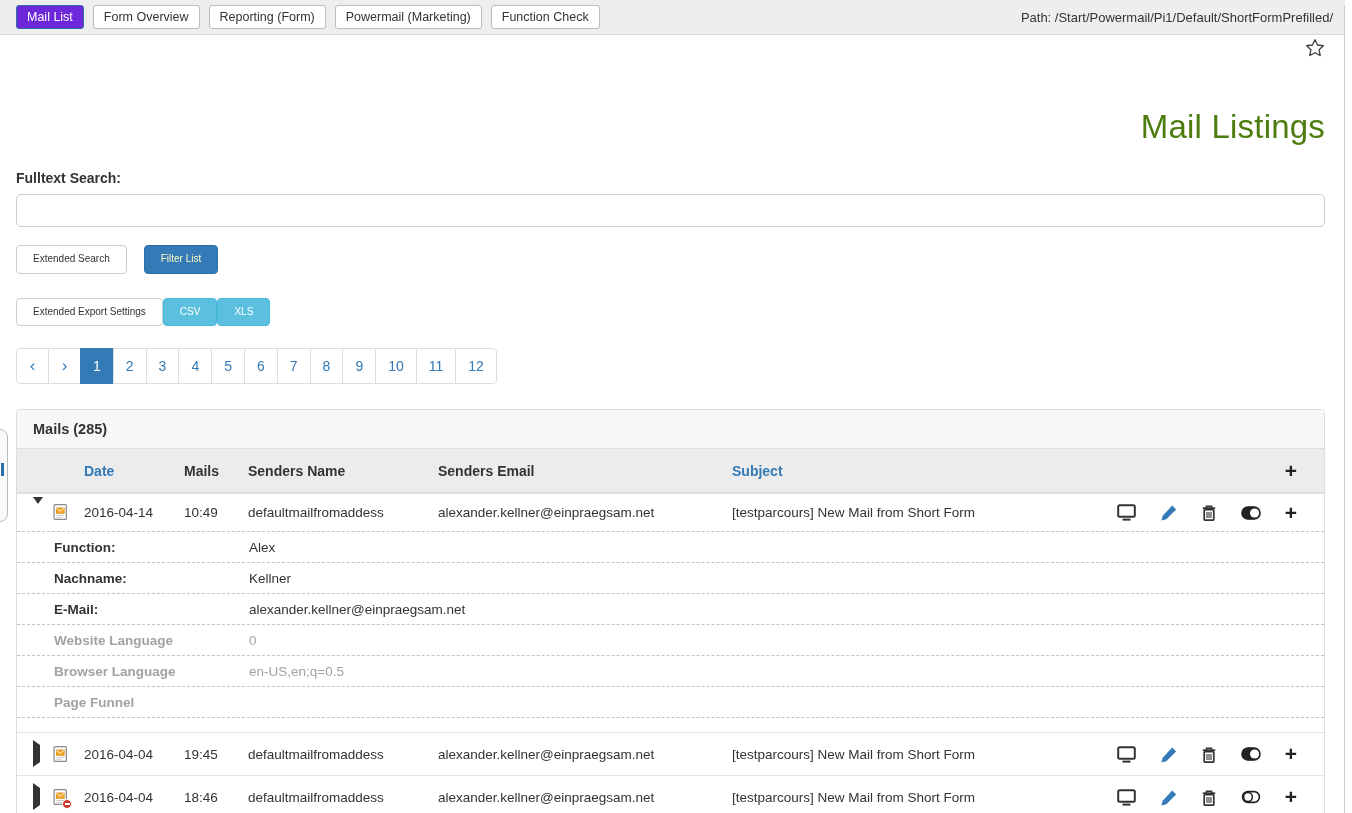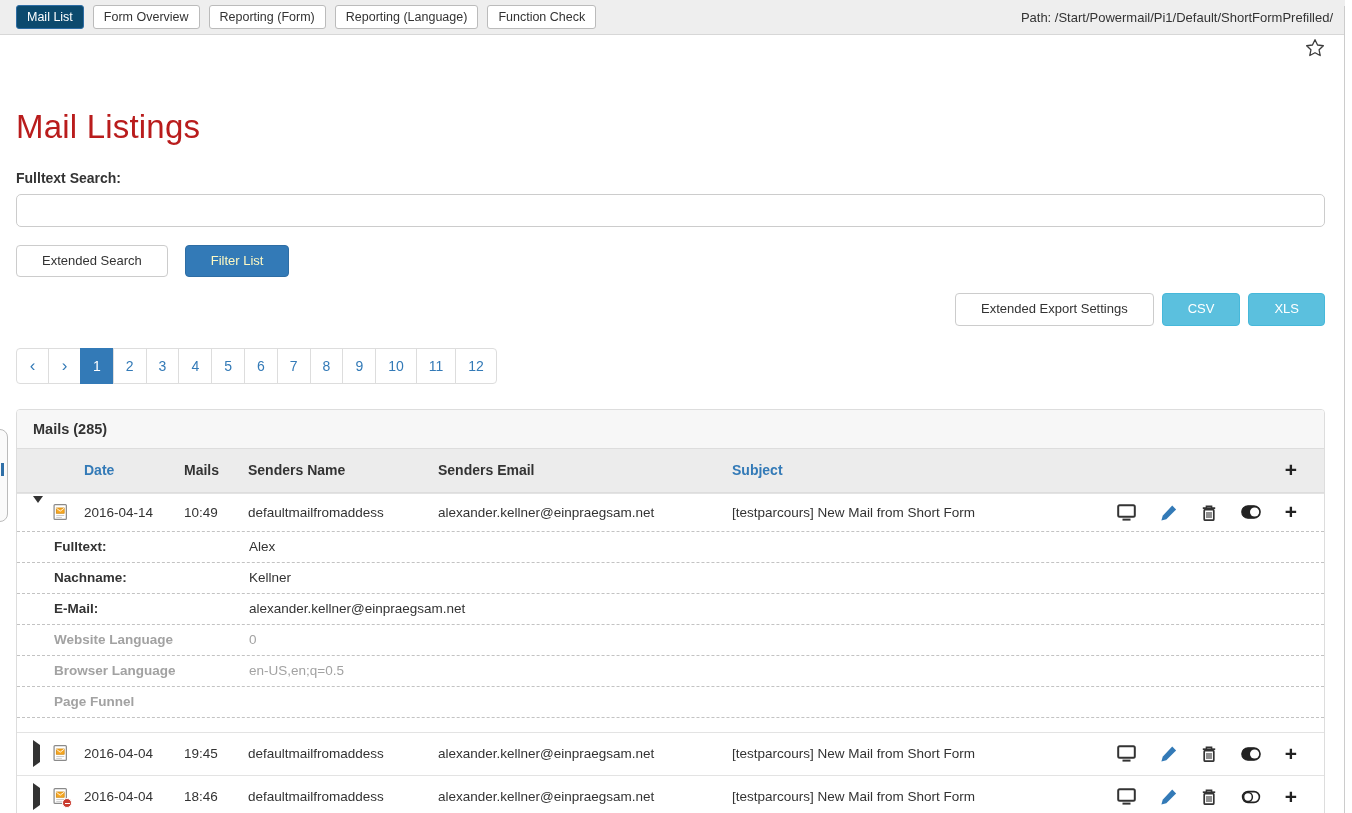--- a/index.html
+++ b/index.html
@@ -6,43 +6,43 @@
   html,body { width:1352px; height:813px; overflow:hidden; background:#fff;
     font-family:"Liberation Sans","DejaVu Sans",sans-serif; color:#333; }
 
   
   .topbar { position:absolute; left:0; top:0; width:1345px; height:35px;
     background:#eeeeee; border-bottom:1px solid #d7d7d7;
     display:flex; align-items:center; padding:0 12px 0 16px; }
   .tabs { display:flex; gap:9px; }
   .tab { font-size:12.5px; padding:4px 10px; border:1px solid #bbb; border-radius:3px;
     background:#fff; color:#333; cursor:pointer; white-space:nowrap; }
-  .tab.active { background:#0c4a6e; border-color:#2e6da4; color:#fff; }
+  .tab.active { background:#6d28d9; border-color:#2e6da4; color:#fff; }
   .path { margin-left:auto; font-size:13px; color:#333; }
   .rightline { position:absolute; top:6px; right:7px; width:1px; height:807px; background:#ccc; }
   .star { position:absolute; top:38px; right:27px; width:20px; height:20px; cursor:pointer; }
 
   
   .left-handle { position:absolute; left:-12px; top:429px; width:20px; height:93px;
     background:#fafafa; border:1px solid #bbb; border-radius:8px; }
   .left-handle .mark { position:absolute; right:3px; top:33px; width:3px; height:13px; background:#2f6fa7; }
 
   
   .content { position:absolute; left:16px; top:36px; width:1309px; }
-  h1.page-title { font-size:33px; font-weight:500; color:#b91c1c; margin-top:72px; letter-spacing:.2px; }
+  h1.page-title { font-size:33px; font-weight:500; color:#4d7c0f; margin-top:72px; letter-spacing:.2px;text-align:right; }
   .search-label { font-size:14px; font-weight:bold; margin-top:24px; }
   .search-input { margin-top:8px; width:100%; height:33px; border:1px solid #ccc; border-radius:5px;
     font-size:14px; padding:0 10px; outline:none; display:block; }
 
-  .btn { display:inline-block; font-size:13px; padding:7px 25px; border-radius:4px;
+  .btn { display:inline-block; font-size:10px; padding:7px 16px; border-radius:4px;
     border:1px solid #ccc; background:#fff; color:#333; cursor:pointer; line-height:1.25; }
   .btn-primary { background:#337ab7; border-color:#2e6da4; color:#fef9c3; }
   .btn-info { background:#5bc0de; border-color:#46b8da; color:#fff; }
   .search-btns { margin-top:18px; display:flex; gap:17px; }
-  .export-row { margin-top:16px; display:flex; justify-content:flex-end; gap:8px; }
+  .export-row { margin-top:24px; display:flex; }
 
   
   .pagination { margin-top:22px; display:flex; }
   .page-item { min-width:33px; text-align:center; padding:9px 12px; font-size:14px; color:#337ab7;
     background:#fff; border:1px solid #ddd; margin-left:-1px; cursor:pointer; text-decoration:none; }
   .page-item:first-child { margin-left:0; border-top-left-radius:4px; border-bottom-left-radius:4px; }
   .page-item:last-child { border-top-right-radius:4px; border-bottom-right-radius:4px; }
   .page-item.active { background:#337ab7; border-color:#337ab7; color:#fff; }
   .page-item .chev { font-size:17px; line-height:14px; }
 
@@ -121,21 +121,21 @@
       <path d="M10 1.7l2.55 5.3 5.8.75-4.25 4.05 1.1 5.75L10 14.75l-5.2 2.8 1.1-5.75L1.65 7.75l5.8-.75z" fill="none" stroke="#3c3c3c" stroke-width="1.3" stroke-linejoin="round"></path>
     </g>
   </defs>
 </svg>
 
 <div class="topbar">
   <div class="tabs">
     <button class="tab active">Mail List</button>
     <button class="tab">Form Overview</button>
     <button class="tab">Reporting (Form)</button>
-    <button class="tab">Reporting (Language)</button>
+    <button class="tab">Powermail (Marketing)</button>
     <button class="tab">Function Check</button>
   </div>
   <div class="path">Path: /Start/Powermail/Pi1/Default/ShortFormPrefilled/</div>
 </div>
 <div class="rightline"></div>
 <svg class="star" viewBox="0 0 20 20">
     <use href="#i-star"></use>
   </svg>
 <div class="left-handle">
     <div class="mark"></div>
@@ -224,21 +224,21 @@
               <svg width="20" height="14" viewBox="0 0 20 14">
                 <use href="#i-toggle-on"></use>
               </svg>
             </span>
           <span class="plus-glyph">+</span>
         </span>
       </div>
     </div>
 
     <div class="detail-row">
-      <span class="dlabel">Fulltext:</span>
+      <span class="dlabel">Function:</span>
       <span class="dvalue">Alex</span>
     </div>
     <div class="detail-row">
       <span class="dlabel">Nachname:</span>
       <span class="dvalue">Kellner</span>
     </div>
     <div class="detail-row">
       <span class="dlabel">E-Mail:</span>
       <span class="dvalue">alexander.kellner@einpraegsam.net</span>
     </div>

